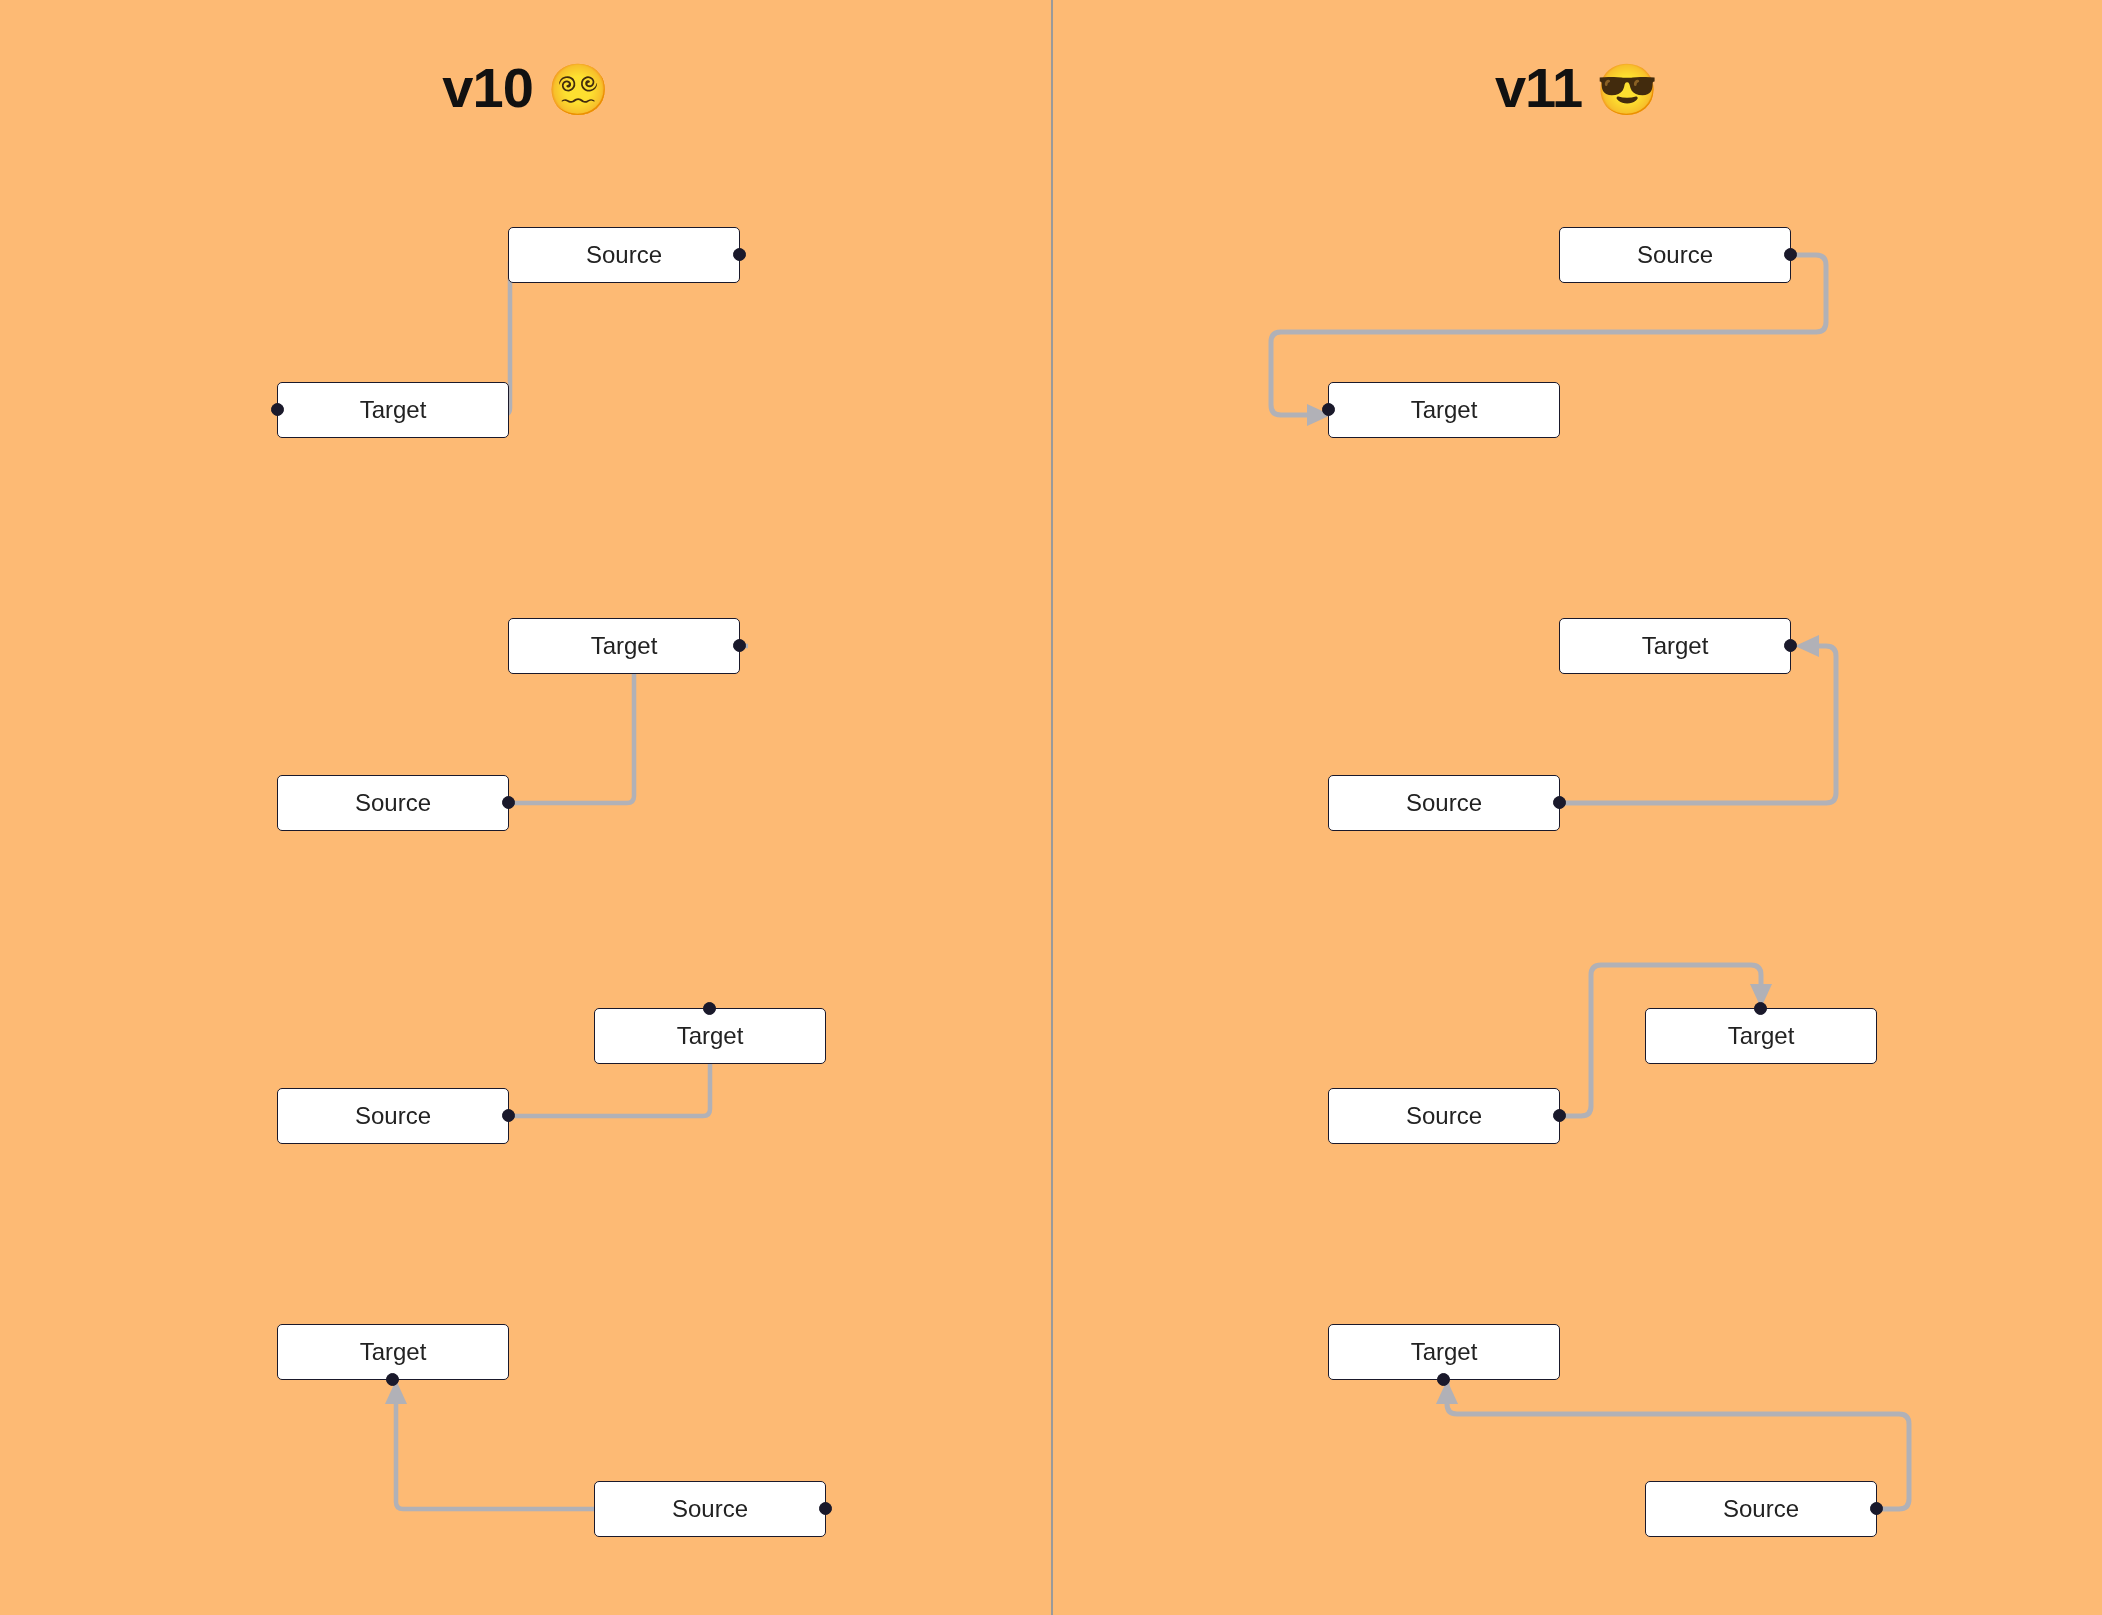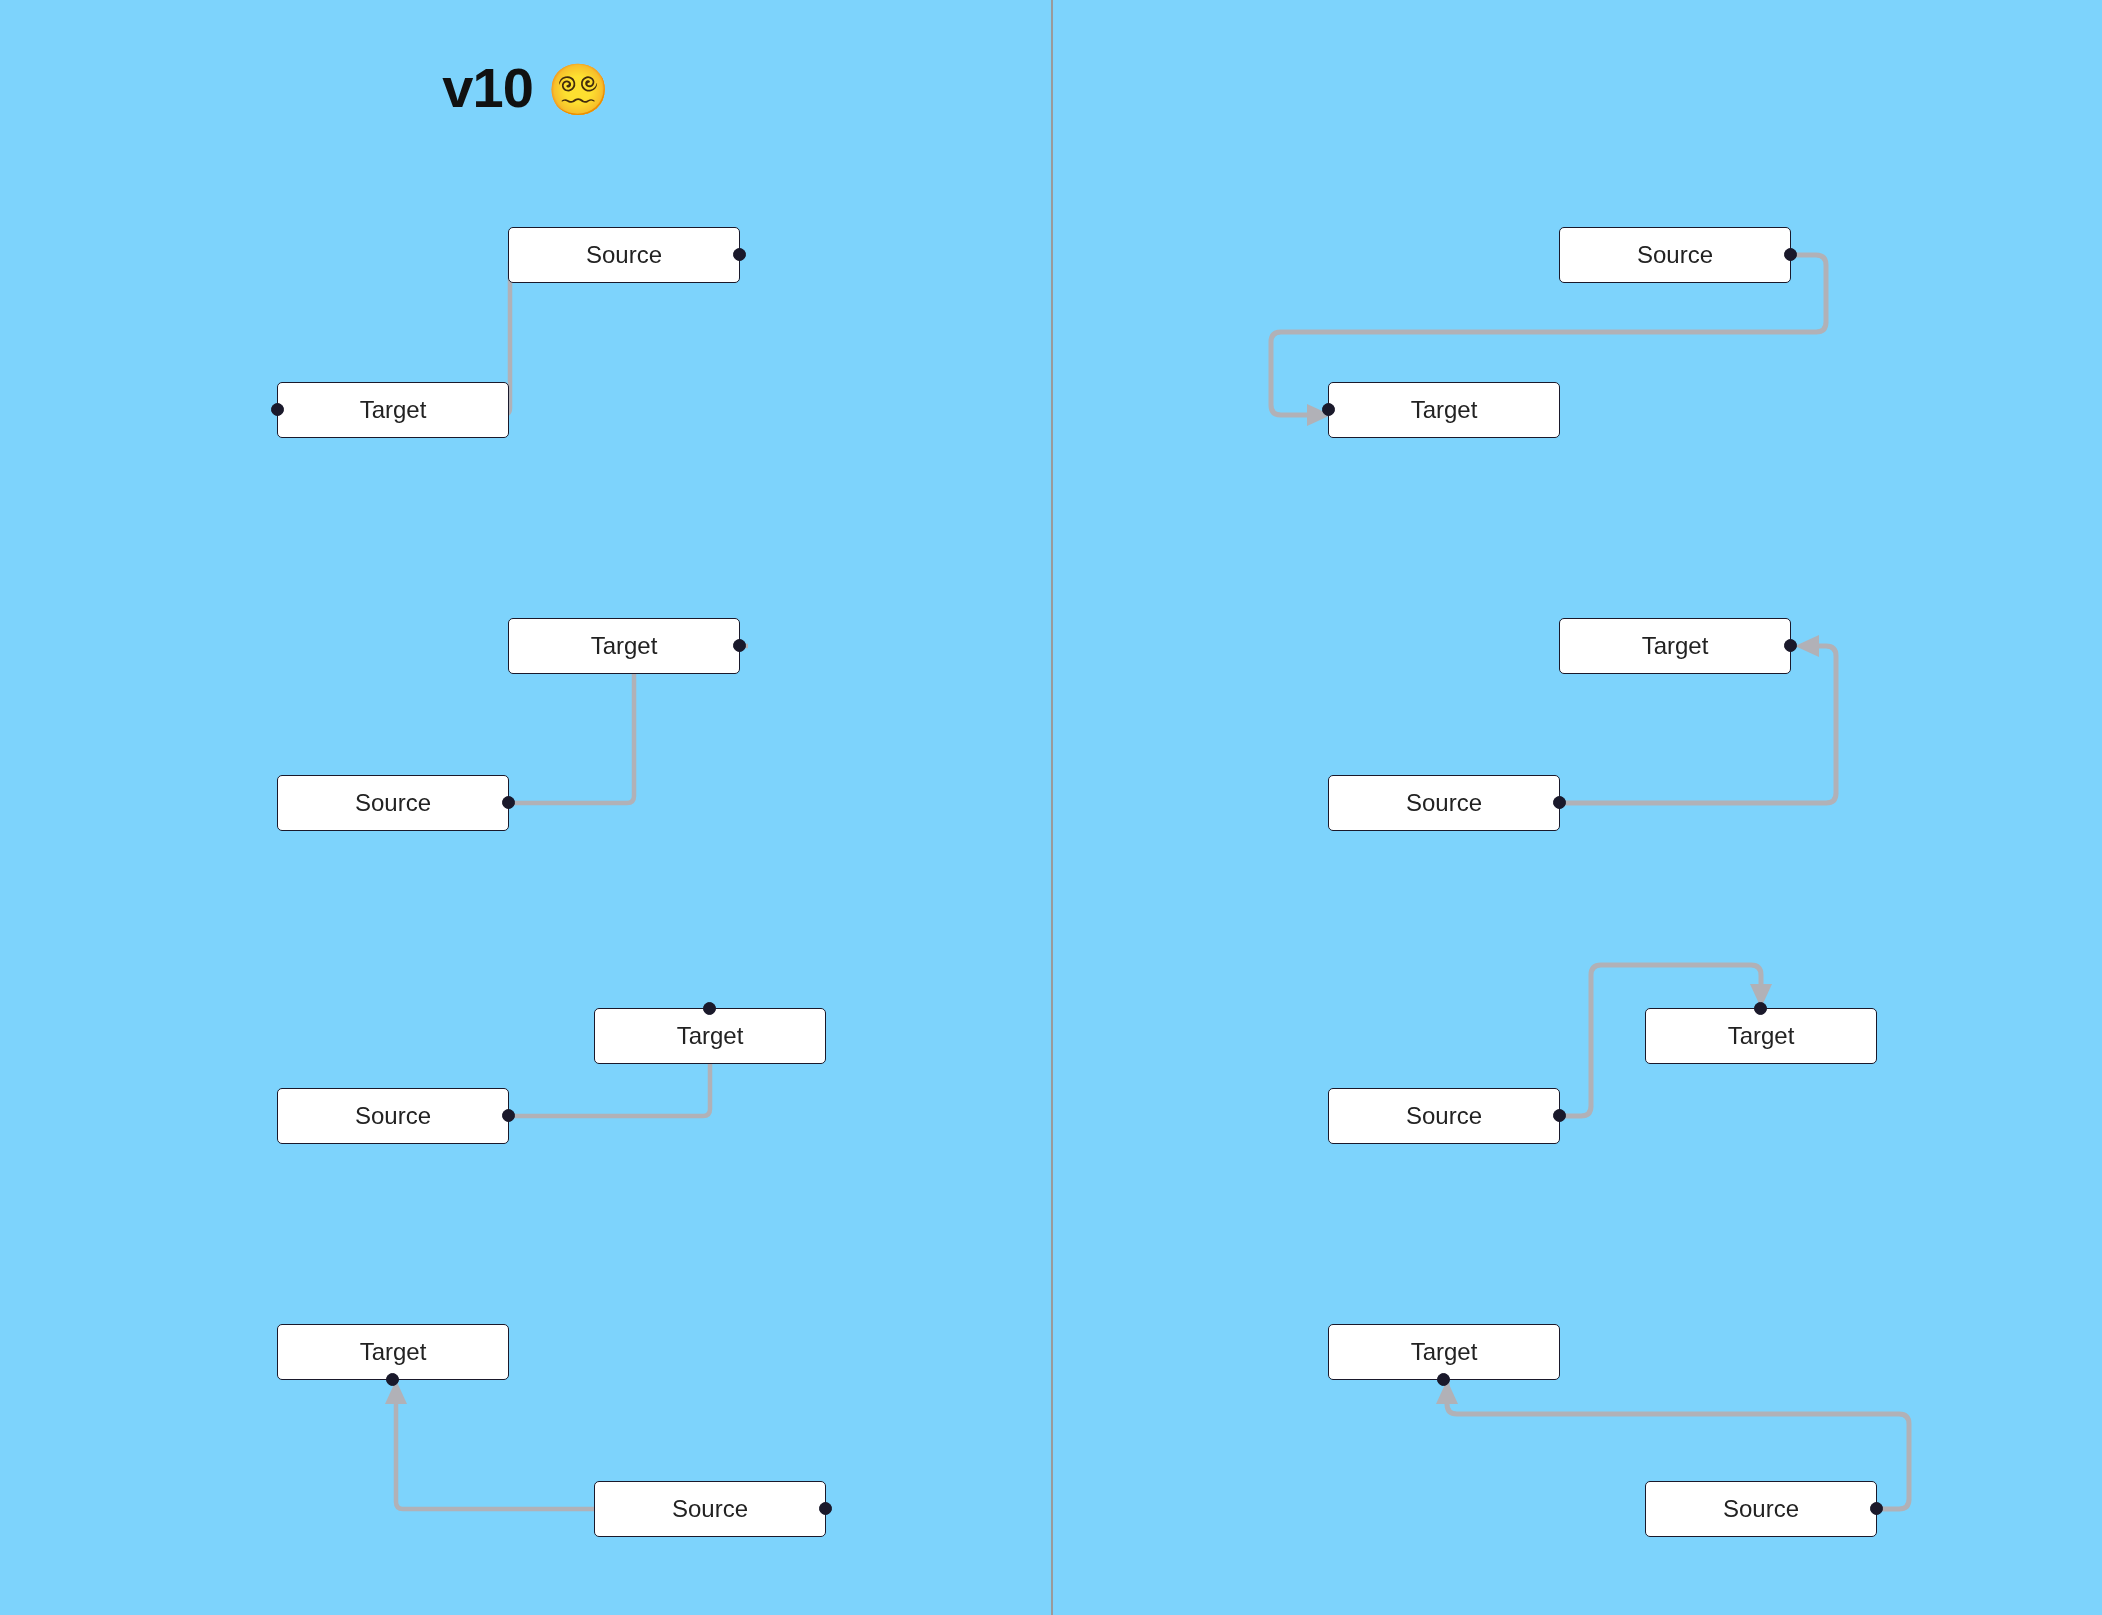--- a/index.html
+++ b/index.html
@@ -5,21 +5,21 @@
   * { box-sizing: border-box; }
   html, body {
     margin: 0; padding: 0;
     background: #ffffff;
     font-family: "Liberation Sans", sans-serif;
   }
   #page {
     position: relative;
     width: 2102px;
     height: 1615px;
-    background: #7dd3fc;
+    background: #fdba74;
     overflow: hidden;
   }
   .panel {
     position: absolute;
     top: 0;
     height: 1615px;
   }
   .panel-left  { left: 0px;    width: 1051px; }
   .panel-right { left: 1051px; width: 1051px; }
 
@@ -149,20 +149,24 @@
         <span class="handle right"></span>
       </div>
 
     </div>
   </div>
 
   <div class="divider"></div>
 
   <div class="panel panel-right">
 
+    <div class="panel-title">
+      <span>v11</span>
+      <span class="emoji">😎</span>
+    </div>
 
     <div class="flow">
 
       <svg viewBox="0 0 1051 1615">
 
         <path d="M 740 255 L 765 255 Q 775 255 775 265 L 775 322 Q 775 332 765 332 L 230 332 Q 220 332 220 342 L 220 405 Q 220 415 230 415 L 262 415" fill="none" stroke="#b1b1b7" stroke-width="5" stroke-linecap="butt"></path>
         <polygon points="280,415 256,404 256,426" fill="#b1b1b7"></polygon>
 
         <path d="M 509 803 L 775 803 Q 785 803 785 793 L 785 656 Q 785 646 775 646 L 762 646" fill="none" stroke="#b1b1b7" stroke-width="5" stroke-linecap="butt"></path>
         <polygon points="744,646 768,635 768,657" fill="#b1b1b7"></polygon>

